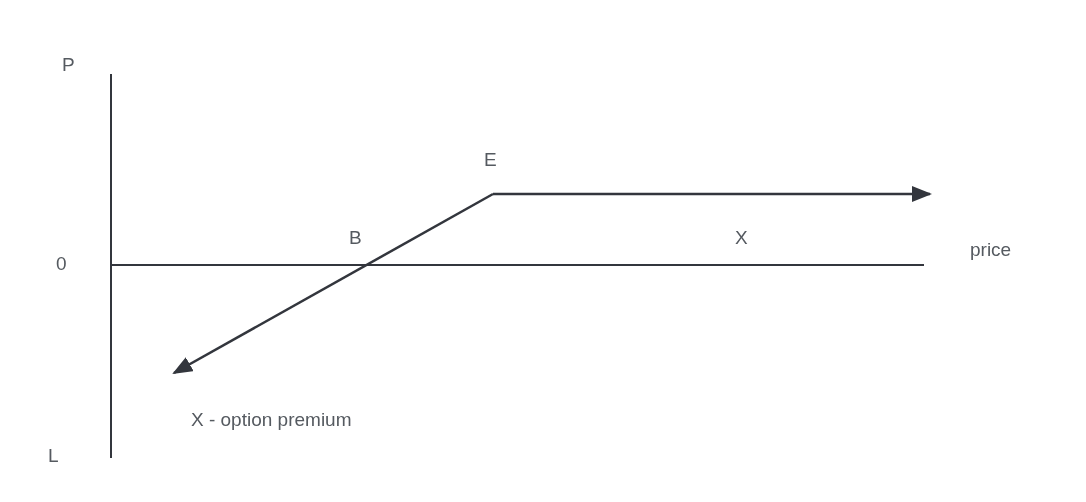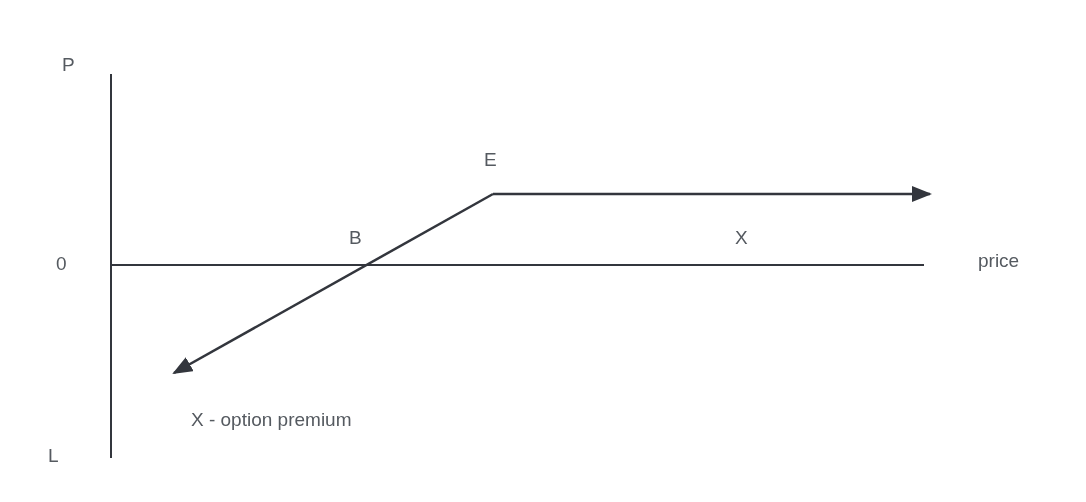--- a/index.html
+++ b/index.html
@@ -22,17 +22,17 @@
   </defs>
   <line x1="111" y1="74" x2="111" y2="458" stroke="#33363d" stroke-width="2"></line>
   <line x1="111" y1="265" x2="924" y2="265" stroke="#33363d" stroke-width="2"></line>
   <line x1="493" y1="194" x2="930" y2="194" stroke="#33363d" stroke-width="2.5" marker-end="url(#ah2)"></line>
   <line x1="493" y1="194" x2="174" y2="373" stroke="#33363d" stroke-width="2.5" marker-end="url(#ah2)"></line>
 </svg>
 
 <div class="lbl" style="left:62px;top:55px;">P</div>
 <div class="lbl" style="left:56px;top:254px;">0</div>
 <div class="lbl" style="left:48px;top:446px;">L</div>
-<div class="lbl" style="left:970px;top:251px;margin-left:8px;">price</div>
+<div class="lbl" style="left:970px;top:240px;">price</div>
 <div class="lbl" style="left:349px;top:228px;">B</div>
 <div class="lbl" style="left:484px;top:150px;">E</div>
 <div class="lbl" style="left:735px;top:228px;">X</div>
 <div class="lbl" style="left:191px;top:410px;text-align:center;">X - option premium</div>
 
 </body></html>

